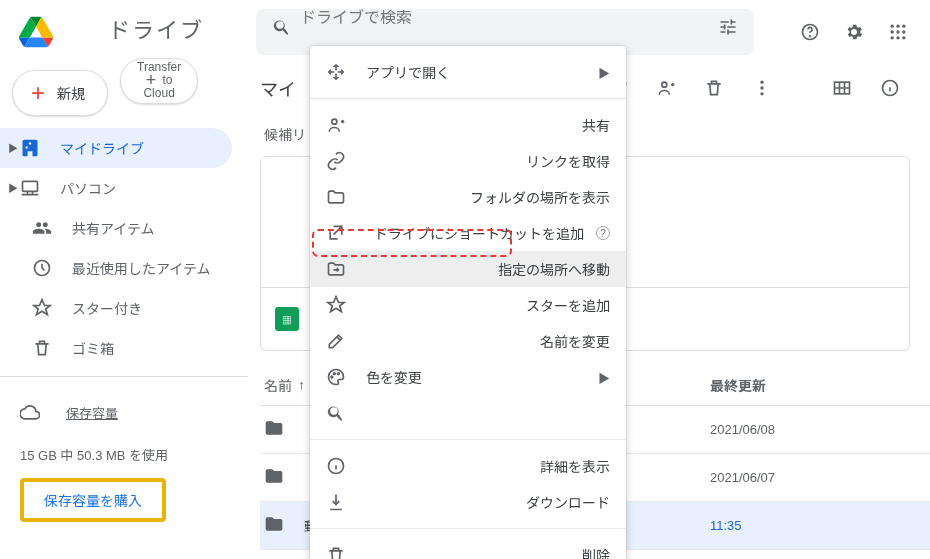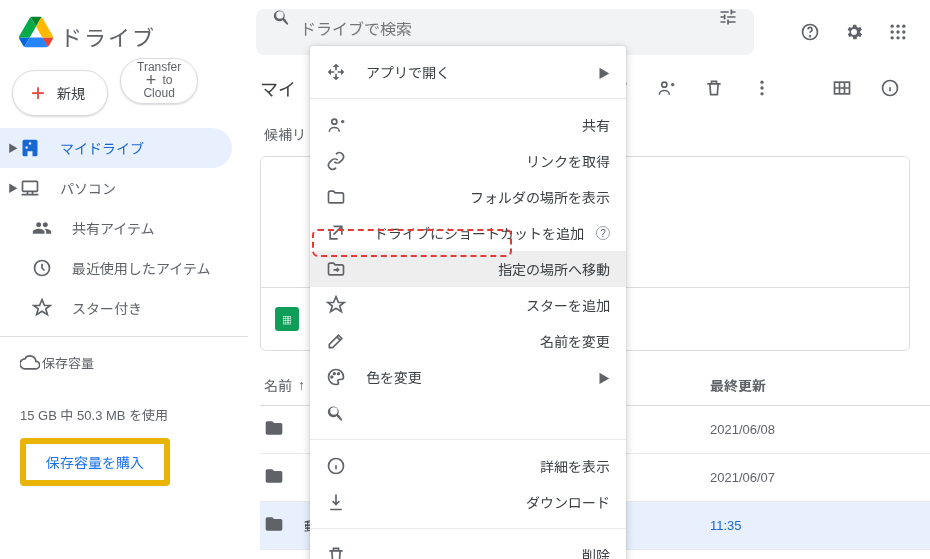--- a/index.html
+++ b/index.html
@@ -1,21 +1,21 @@
 <!DOCTYPE html>
 <html><head>
 <meta charset="utf-8">
 <style>
 * { box-sizing: border-box; margin: 0; padding: 0; font-family: Arial, "Noto Sans JP", sans-serif; }
 body { width: 930px; height: 559px; overflow: hidden; background: #fff; color: #3c4043; position: relative; }
 .header { height: 64px; display: flex; align-items: center; padding: 0 8px; }
-.logo-area { display: flex; align-items: flex-end; width: 248px; padding-left: 8px; }
+.logo-area { display: flex; align-items: flex-start; width: 248px; padding-left: 8px; gap: 48px; }
 .logo-area .drive-logo { width: 40px; height: 40px; display: flex; align-items: center; justify-content: center; }
 .logo-area .product { font-size: 22px; color: #5f6368; margin-left: 4px; letter-spacing: 2px; }
-.search-bar { flex: 1; background: #f1f3f4; border-radius: 8px; height: 46px; display: flex; align-items: flex-end; padding: 16px 8px; margin-right: 36px; }
+.search-bar { flex: 1; background: #f1f3f4; border-radius: 8px; height: 46px; display: flex; align-items: flex-start; padding: 0 8px; margin-right: 36px; }
 .search-bar .sicon { color: #5f6368; padding: 8px; }
 .search-bar input { flex: 1; border: none; background: transparent; font-size: 16px; outline: none; color: #5f6368; }
 .search-bar .tune { color: #5f6368; padding: 8px; }
 .header-icons { display: flex; gap: 4px; padding-right: 4px; }
 .hicon { width: 40px; height: 40px; display: flex; align-items: center; justify-content: center; color: #5f6368; cursor: pointer; border-radius: 50%; }
 .body-row { display: flex; height: calc(559px - 64px); }
 .sidebar { width: 248px; padding-top: 6px; position: relative; }
 .new-row { display: flex; gap: 12px; padding: 0 8px 12px 12px; }
 .new-btn { display: flex; align-items: center; gap: 12px; background: #fff; border: 1px solid #dadce0; border-radius: 24px; padding: 8px 22px 8px 18px; box-shadow: 0 1px 2px rgba(0,0,0,0.15); cursor: pointer; font-size: 14px; color: #3c4043; }
 .plus { font-size: 24px; font-weight: 300; line-height: 0.6; }
@@ -24,23 +24,23 @@
 .transfer-btn .plus { font-size: 18px; }
 .nav { }
 .nav-item { display: flex; align-items: center; height: 40px; padding: 0 12px 0 20px; border-radius: 0 20px 20px 0; margin-right: 16px; cursor: pointer; color: #5f6368; font-size: 14px; }
 .nav-item .tri { width: 12px; font-size: 10px; color: #5f6368; }
 .nav-item .nicon { width: 24px; margin-right: 16px; display: flex; align-items: center; }
 .nav-item.active { background: #e8f0fe; color: #1967d2; }
 .nav-item.active .nicon { color: #1967d2; }
 .nav-item:not(.active) { padding-left: 32px; }
 .divider { border-top: 1px solid #dadce0; margin: 8px 0; }
 .storage { padding: 8px 20px; font-size: 13px; color: #5f6368; }
-.storage .sicon2 { display: flex; align-items: flex-start; gap: 2px; height: 40px; cursor: pointer; }
+.storage .sicon2 { display: flex; align-items: center; gap: 26px; height: 40px; cursor: pointer; text-decoration: underline; }
 .storage .used { font-size: 13px; margin: 12px 0 14px; }
-.buy-btn { border: 6px solid #eab308; color: #1a73e8; padding: 8px 20px; border-radius: 4px; background: #fff; cursor: pointer; font-size: 14px; }
+.buy-btn { border: 4px solid #eab308; color: #1a73e8; padding: 8px 20px; border-radius: 4px; background: #fff; cursor: pointer; font-size: 14px; }
 .main { flex: 1; padding: 0 0 0 12px; position: relative; overflow: hidden; }
 .main-header { display: flex; align-items: center; height: 48px; padding-right: 20px; }
 .main-title { font-size: 18px; color: #3c4043; flex: 1; }
 .action-icons { display: flex; gap: 8px; }
 .aicon { width: 40px; height: 40px; display: flex; align-items: center; justify-content: center; color: #5f6368; cursor: pointer; border-radius: 50%; }
 .subheader { font-size: 14px; color: #5f6368; padding: 12px 0 8px 4px; }
 .preview-card { border: 1px solid #dadce0; border-radius: 6px; margin: 4px 20px 16px 0; padding: 0; overflow: hidden; }
 .preview-thumb { height: 130px; background: #fff; padding: 16px 8px 8px; display: flex; flex-wrap: wrap; gap: 6px; align-content: flex-start; overflow: hidden; }
 .preview-meta { border-top: 1px solid #dadce0; padding: 12px 14px; display: flex; align-items: center; gap: 12px; }
 .sheet-icon { width: 24px; height: 24px; background: #0f9d58; border-radius: 3px; display: flex; align-items: center; justify-content: center; color: #fff; font-size: 10px; }
@@ -175,20 +175,28 @@
         <span>最近使用したアイテム</span>
       </div>
       <div class="nav-item">
         <span class="nicon">
             <svg viewBox="0 0 24 24" fill="none" stroke="currentColor" stroke-width="2">
               <path d="m12 2 3 7h7l-5.5 4 2 7L12 16l-6.5 4 2-7L2 9h7z"></path>
             </svg>
           </span>
         <span>スター付き</span>
       </div>
+      <div class="nav-item">
+        <span class="nicon">
+            <svg viewBox="0 0 24 24" fill="none" stroke="currentColor" stroke-width="2">
+              <path d="M4 7h16M9 7V4h6v3m-8 0 1 13h8l1-13"></path>
+            </svg>
+          </span>
+        <span>ゴミ箱</span>
+      </div>
     </div>
     <div class="divider"></div>
     <div class="storage">
       <div class="sicon2">
         <svg viewBox="0 0 24 24" fill="none" stroke="currentColor" stroke-width="2">
             <path d="M6 19a6 6 0 0 1 0-12 7 7 0 0 1 13 3 4.5 4.5 0 0 1 0 9z"></path>
           </svg>
         <span>保存容量</span>
       </div>
       <div class="used">15 GB 中 50.3 MB を使用</div>

